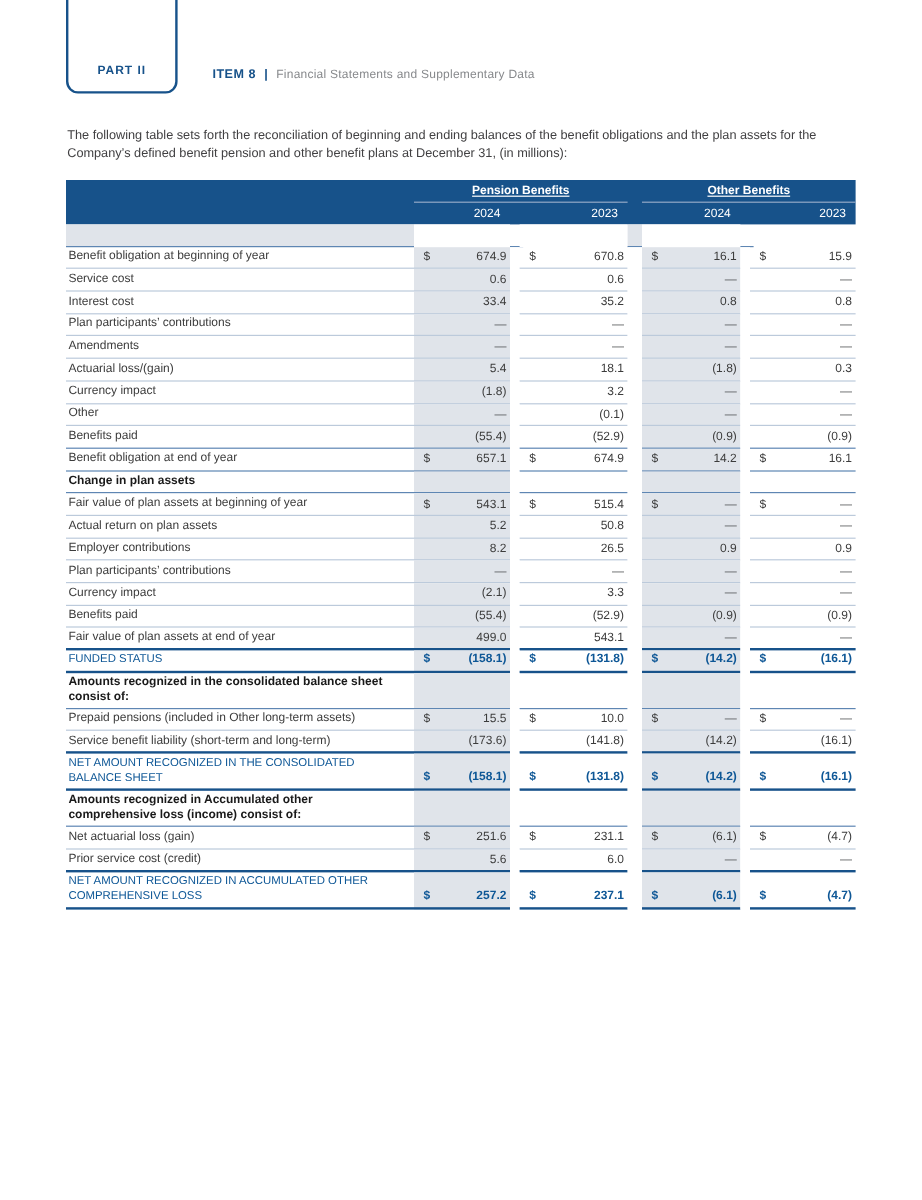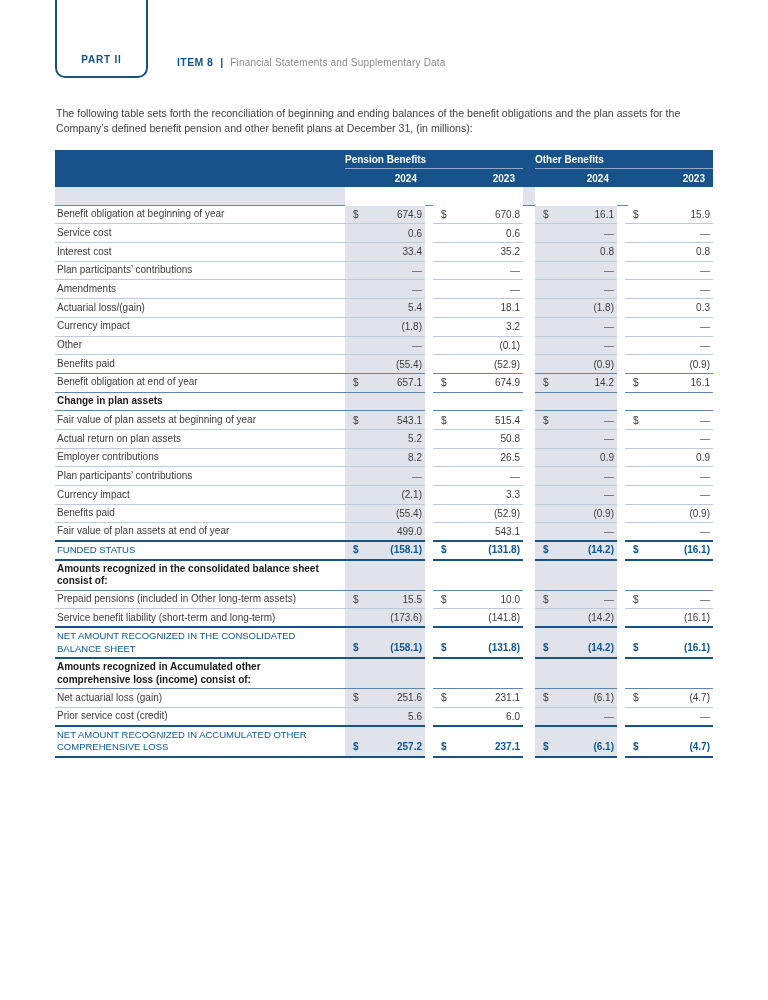--- a/index.html
+++ b/index.html
@@ -24,25 +24,25 @@
   .item-label{color:var(--navy);font-weight:bold;letter-spacing:.4px;}
   .item-pipe{color:var(--navy);font-weight:bold;}
   .item-title{color:var(--gray);font-size:10px;letter-spacing:.2px;}
 
   .intro{position:absolute;left:56px;top:106px;width:662px;font-size:10.6px;line-height:14.5px;color:#414042;}
 
   
   .tbl{position:absolute;left:55px;top:150px;width:658px;font-size:10px;color:var(--txt);}
   .grid{display:grid;grid-template-columns:290px 80px 8px 90px 12px 82px 8px 88px;}
   .thead{background:var(--navy);color:#fff;grid-template-rows:19px 18px;align-items:center;}
-  .ghead{font-weight:bold;font-size:10px;grid-row:1;align-self:end;
-    padding-bottom:3px;border-bottom:1px solid #93a9c6;}
+  .ghead{font-weight:bold;font-size:10px;text-align:center;grid-row:1;align-self:end;
+    padding-bottom:3px;border-bottom:1px solid #93a9c6;text-decoration:underline;}
   .ghead.g1{grid-column:2/5;}
   .ghead.g2{grid-column:6/9;}
-  .yhead{grid-row:2;font-weight:bold;font-size:10px;text-align:right;padding-right:8px;}
+  .yhead{grid-row:2;font-weight:normal;font-size:10px;text-align:right;padding-right:8px;}
   .yhead.y1{grid-column:2;} .yhead.y2{grid-column:4;} .yhead.y3{grid-column:6;} .yhead.y4{grid-column:8;}
 
   .trow{min-height:18.7px;}
   .cell{display:flex;align-items:center;min-height:18.7px;}
   .cell.label{padding:2px 10px 2px 2px;line-height:12.5px;}
   .cell.val{justify-content:space-between;padding:0 3px 0 8px;}
   .cell.c2,.cell.c6{background:var(--shade);}
   .gap{background:#fff;}
   .num{text-align:right;}
   .dash{color:#58595b;}

